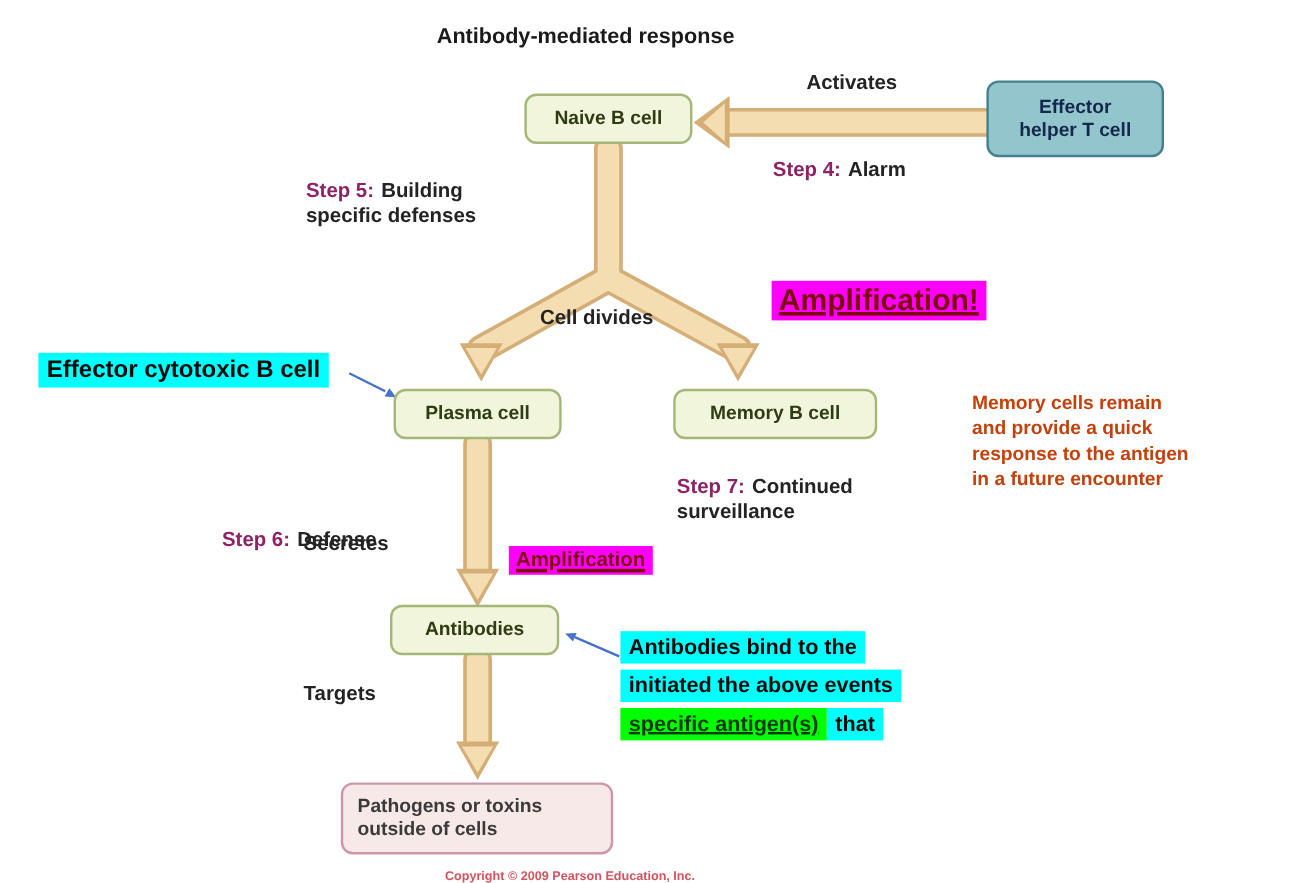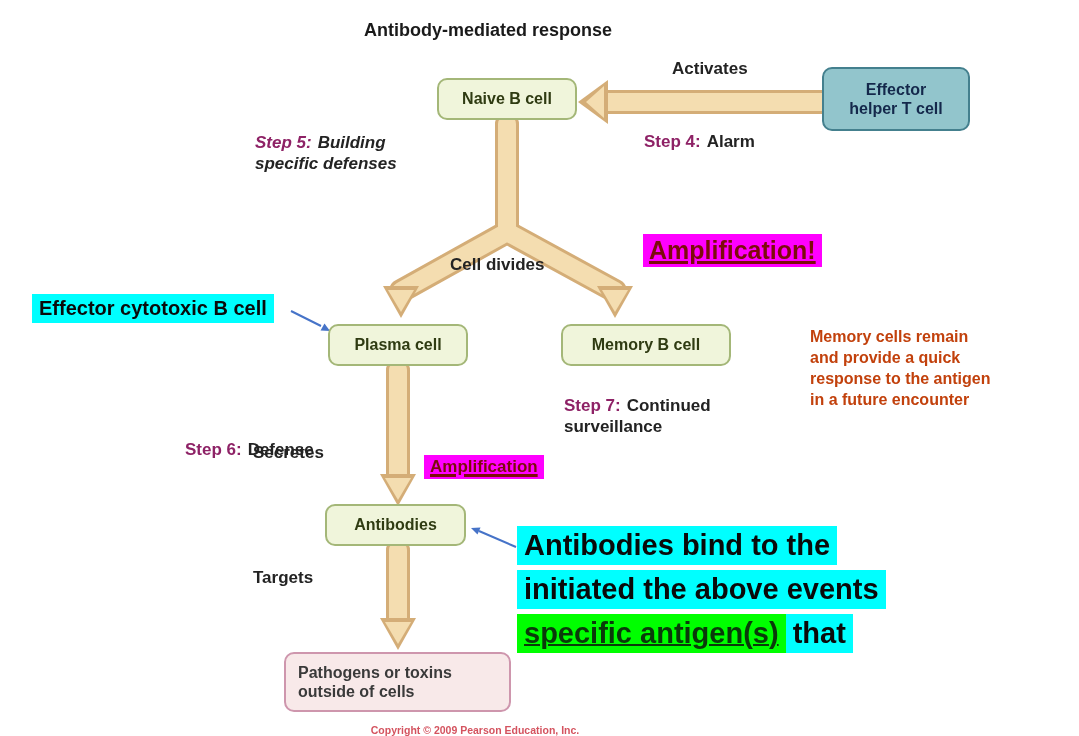--- a/index.html
+++ b/index.html
@@ -39,21 +39,21 @@
     position: absolute; display: inline-block;
     background: #ff00ff; color: #7d0b0b; font-weight: bold;
     text-decoration: underline; text-decoration-thickness: 3px;
     padding: 2px 6px;
   }
   .hl-cyan-label {
     position: absolute; display: inline-block;
     background: #00ffff; color: #0a0a0a; font-weight: bold;
     font-size: 20px; padding: 3px 7px;
   }
-  .note-block { position: absolute; font-weight: bold; font-size: 29px; }
+  .note-block { position: absolute; font-weight: bold; font-size: 18px; }
   .note-line { margin-bottom: 5px; }
   .note-cyan { display: inline-block; background: #00ffff; color: #0a0a0a; padding: 3px 7px; }
   .note-green { display: inline-block; background: #00ff00; color: #0a3a0a; padding: 3px 7px;
                 text-decoration: underline; text-decoration-thickness: 2px; }
 
   .memory-note { position: absolute; left: 810px; top: 326px; width: 186px;
                  font-weight: bold; font-size: 16px; line-height: 21px; color: #c2410c; }
 
   .copyright { position: absolute; left: 325px; top: 724px; width: 300px; text-align: center;
                font-size: 10.5px; font-weight: bold; color: #d4535f; }
@@ -134,21 +134,21 @@
 
   <div class="lbl" style="left:672px; top:58px;">Activates</div>
   <div class="lbl" style="left:450px; top:254px;">Cell divides</div>
   <div class="lbl" style="left:253px; top:442px;">Secretes</div>
   <div class="lbl" style="left:253px; top:567px;">Targets</div>
 
   <div class="lbl" style="left:644px; top:131px;">
     <span class="step-prefix">Step 4:</span><span>Alarm</span>
   </div>
 
-  <div class="lbl" style="left:255px; top:132px;font-style:italic;">
+  <div class="lbl" style="left:255px; top:148px;">
     <div>
       <span class="step-prefix">Step 5:</span><span>Building</span>
     </div>
     <div>specific defenses</div>
   </div>
 
   <div class="lbl" style="left:185px; top:396px;margin-top:43px;">
     <span class="step-prefix">Step 6:</span><span>Defense</span>
   </div>
 

